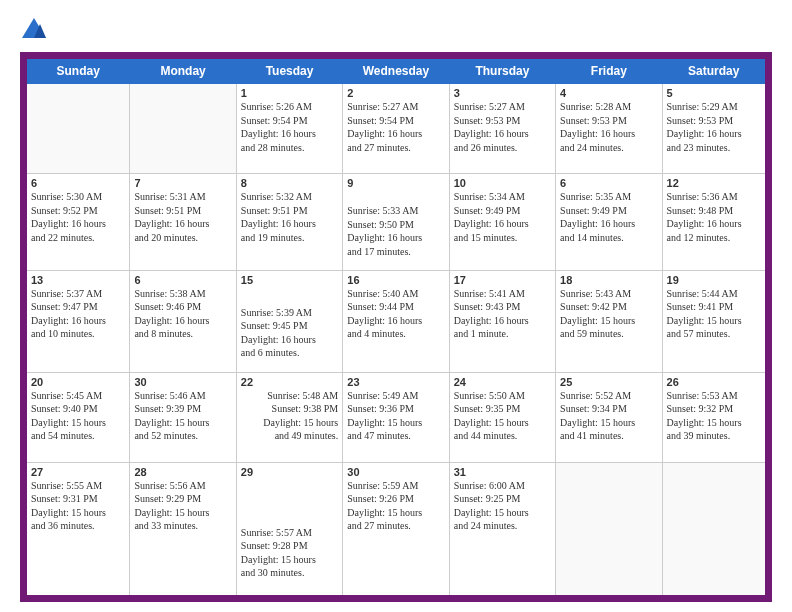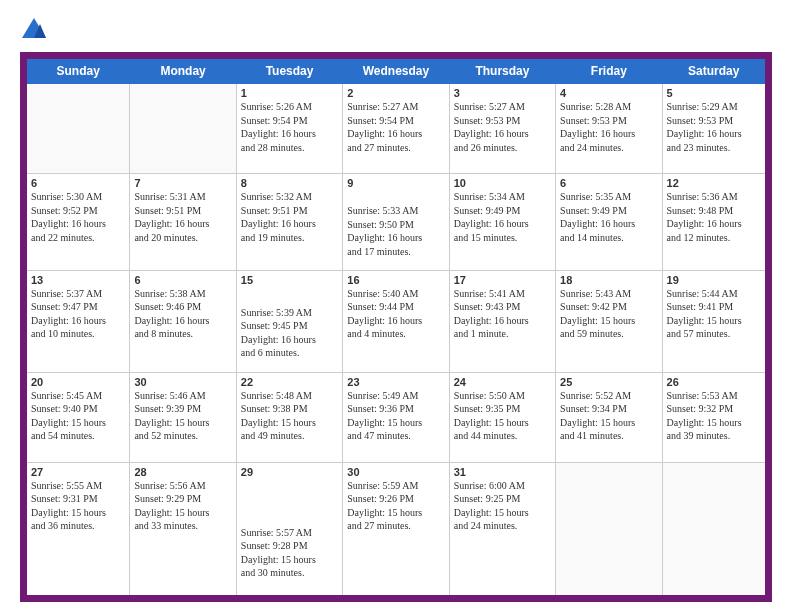--- a/index.html
+++ b/index.html
@@ -287,21 +287,21 @@
           </td>
           <td>
             <span class="day-num">30</span>
             <div class="cell-text" style="white-space: pre-line;">Sunrise: 5:46 AM
 Sunset: 9:39 PM
 Daylight: 15 hours
 and 52 minutes.</div>
           </td>
           <td>
             <span class="day-num">22</span>
-            <div class="cell-text" style="white-space: pre-line;">Sunrise: 5:48 AM
+            <div class="cell-text" style="white-space: pre-line; text-align: right;">Sunrise: 5:48 AM
 Sunset: 9:38 PM
 Daylight: 15 hours
 and 49 minutes.</div>
           </td>
           <td>
             <span class="day-num">23</span>
             <div class="cell-text" style="white-space: pre-line;">Sunrise: 5:49 AM
 Sunset: 9:36 PM
 Daylight: 15 hours
 and 47 minutes.</div>

